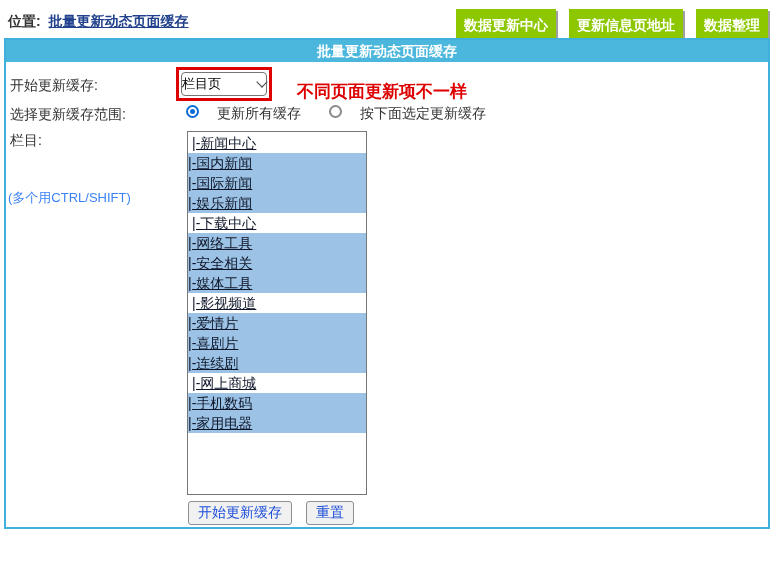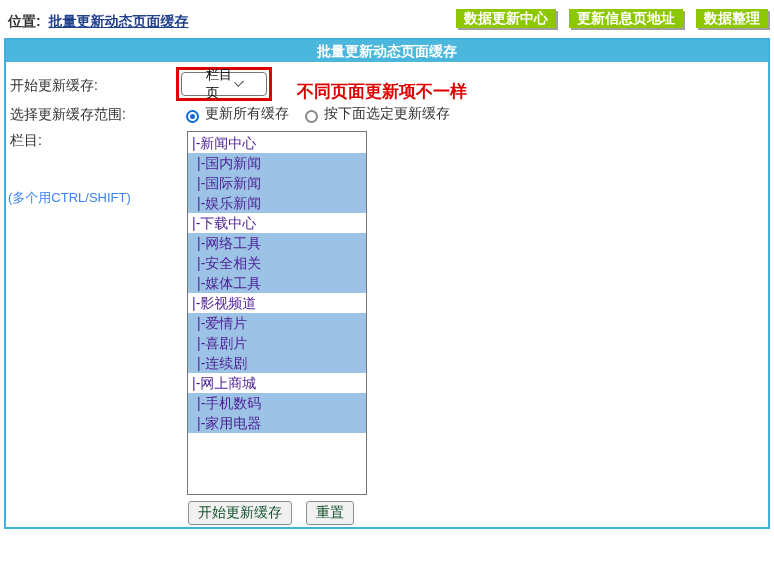--- a/index.html
+++ b/index.html
@@ -7,68 +7,68 @@
        font-family:"Liberation Sans","DejaVu Sans",sans-serif;font-size:14px;color:#333;}
 
   
   .topbar{position:absolute;left:0;top:0;width:774px;height:34px;}
   .crumb{position:absolute;left:8px;top:13px;font-weight:bold;white-space:nowrap;}
   .crumb .prefix{color:#333;}
   .crumb a{color:#21418c;text-decoration:underline;margin-left:4px;cursor:pointer;}
 
   .top-buttons{position:absolute;right:6px;top:9px;display:flex;gap:13px;}
   .green-btn{background:#8cc700;color:#fff;font-weight:bold;font-size:14px;
-             padding:1px 8px;line-height:17px;border:none;cursor:pointer;
+             padding:8px 8px;line-height:17px;border:none;cursor:pointer;
              box-shadow:2px 2px 0 0 #a0a0a0;white-space:nowrap;
              font-family:"Liberation Sans","DejaVu Sans",sans-serif;text-align:center;}
 
   
   .panel{position:absolute;left:4px;top:38px;width:766px;height:491px;
          border:2px solid #41b0dd;box-sizing:border-box;background:#fff;}
   .panel-header{height:22px;background:#4bb7dc;color:#fff;font-weight:bold;
                 text-align:center;line-height:22px;font-size:14px;}
 
   .row-label{position:absolute;left:4px;white-space:nowrap;color:#333;}
 
   
   .red-box{position:absolute;left:170px;top:27px;border:3px solid #dd0000;
            padding:2px;display:inline-block;}
   .fake-select{width:86px;height:24px;border:1px solid #767676;border-radius:4px;
                background:#fff;display:flex;align-items:center;box-sizing:border-box;
-               padding:0 24px;cursor:default;justify-content:space-between;}
+               padding:0 0;cursor:default;justify-content:space-between;}
   .fake-select .val{font-size:13px;color:#000;}
   .chev{width:7px;height:7px;border-right:1.6px solid #444;border-bottom:1.6px solid #444;
         transform:rotate(45deg);margin-top:-4px;}
   .annotation{position:absolute;left:291px;top:40px;color:#dd0000;font-weight:bold;
               font-size:17px;white-space:nowrap;}
 
   
-  .radio-group{position:absolute;left:180px;top:65px;display:flex;align-items:flex-end;gap:6px;white-space:nowrap;}
+  .radio-group{position:absolute;left:180px;top:65px;display:flex;align-items:flex-start;gap:18px;white-space:nowrap;}
   .radio{width:13px;height:13px;border-radius:50%;box-sizing:border-box;display:inline-block;position:relative;cursor:pointer;}
   .radio.checked{border:2px solid #0b6cd6;}
   .radio.checked::after{content:"";position:absolute;left:50%;top:50%;width:5px;height:5px;
                         margin:-2.5px 0 0 -2.5px;border-radius:50%;background:#0b6cd6;}
   .radio.unchecked{border:2px solid #8a8a8a;background:#fff;}
   .radio-label{color:#333;margin-right:10px;cursor:pointer;}
 
   
   .listbox{position:absolute;left:181px;top:91px;width:180px;height:364px;
            border:1px solid #767676;background:#fff;box-sizing:border-box;
            overflow:hidden;padding-top:1px;}
-  .lb-item{height:20px;line-height:20px;font-size:14px;color:#4c1d95;padding-left:4px;
-           white-space:nowrap;cursor:default;}
-  .lb-item.lvl1{padding-left:9px;}
+  .lb-item{height:20px;line-height:20px;font-size:14px;color:#0f172a;padding-left:4px;
+           white-space:nowrap;cursor:default;text-decoration:underline;}
+  .lb-item.lvl1{padding-left:0;}
   .lb-item.sel{background:#9cc3e5;}
 
   .hint{position:absolute;left:2px;top:149px;color:#3b82f6;font-size:13px;white-space:nowrap;}
 
   
   .actions{position:absolute;left:182px;top:461px;display:flex;gap:14px;}
   .sys-btn{background:#f1f1f1;border:1px solid #8f8f8f;border-radius:3px;
-           font-size:14px;color:#14532d;padding:2px 9px;height:24px;cursor:pointer;
+           font-size:14px;color:#1d4ed8;padding:2px 9px;height:24px;cursor:pointer;
            font-family:Liberation Serif, serif;}
 </style>
 </head>
 <body>
 
 <div class="topbar">
   <div class="crumb">
     <span class="prefix">位置:</span>
     <a>批量更新动态页面缓存</a>
   </div>

